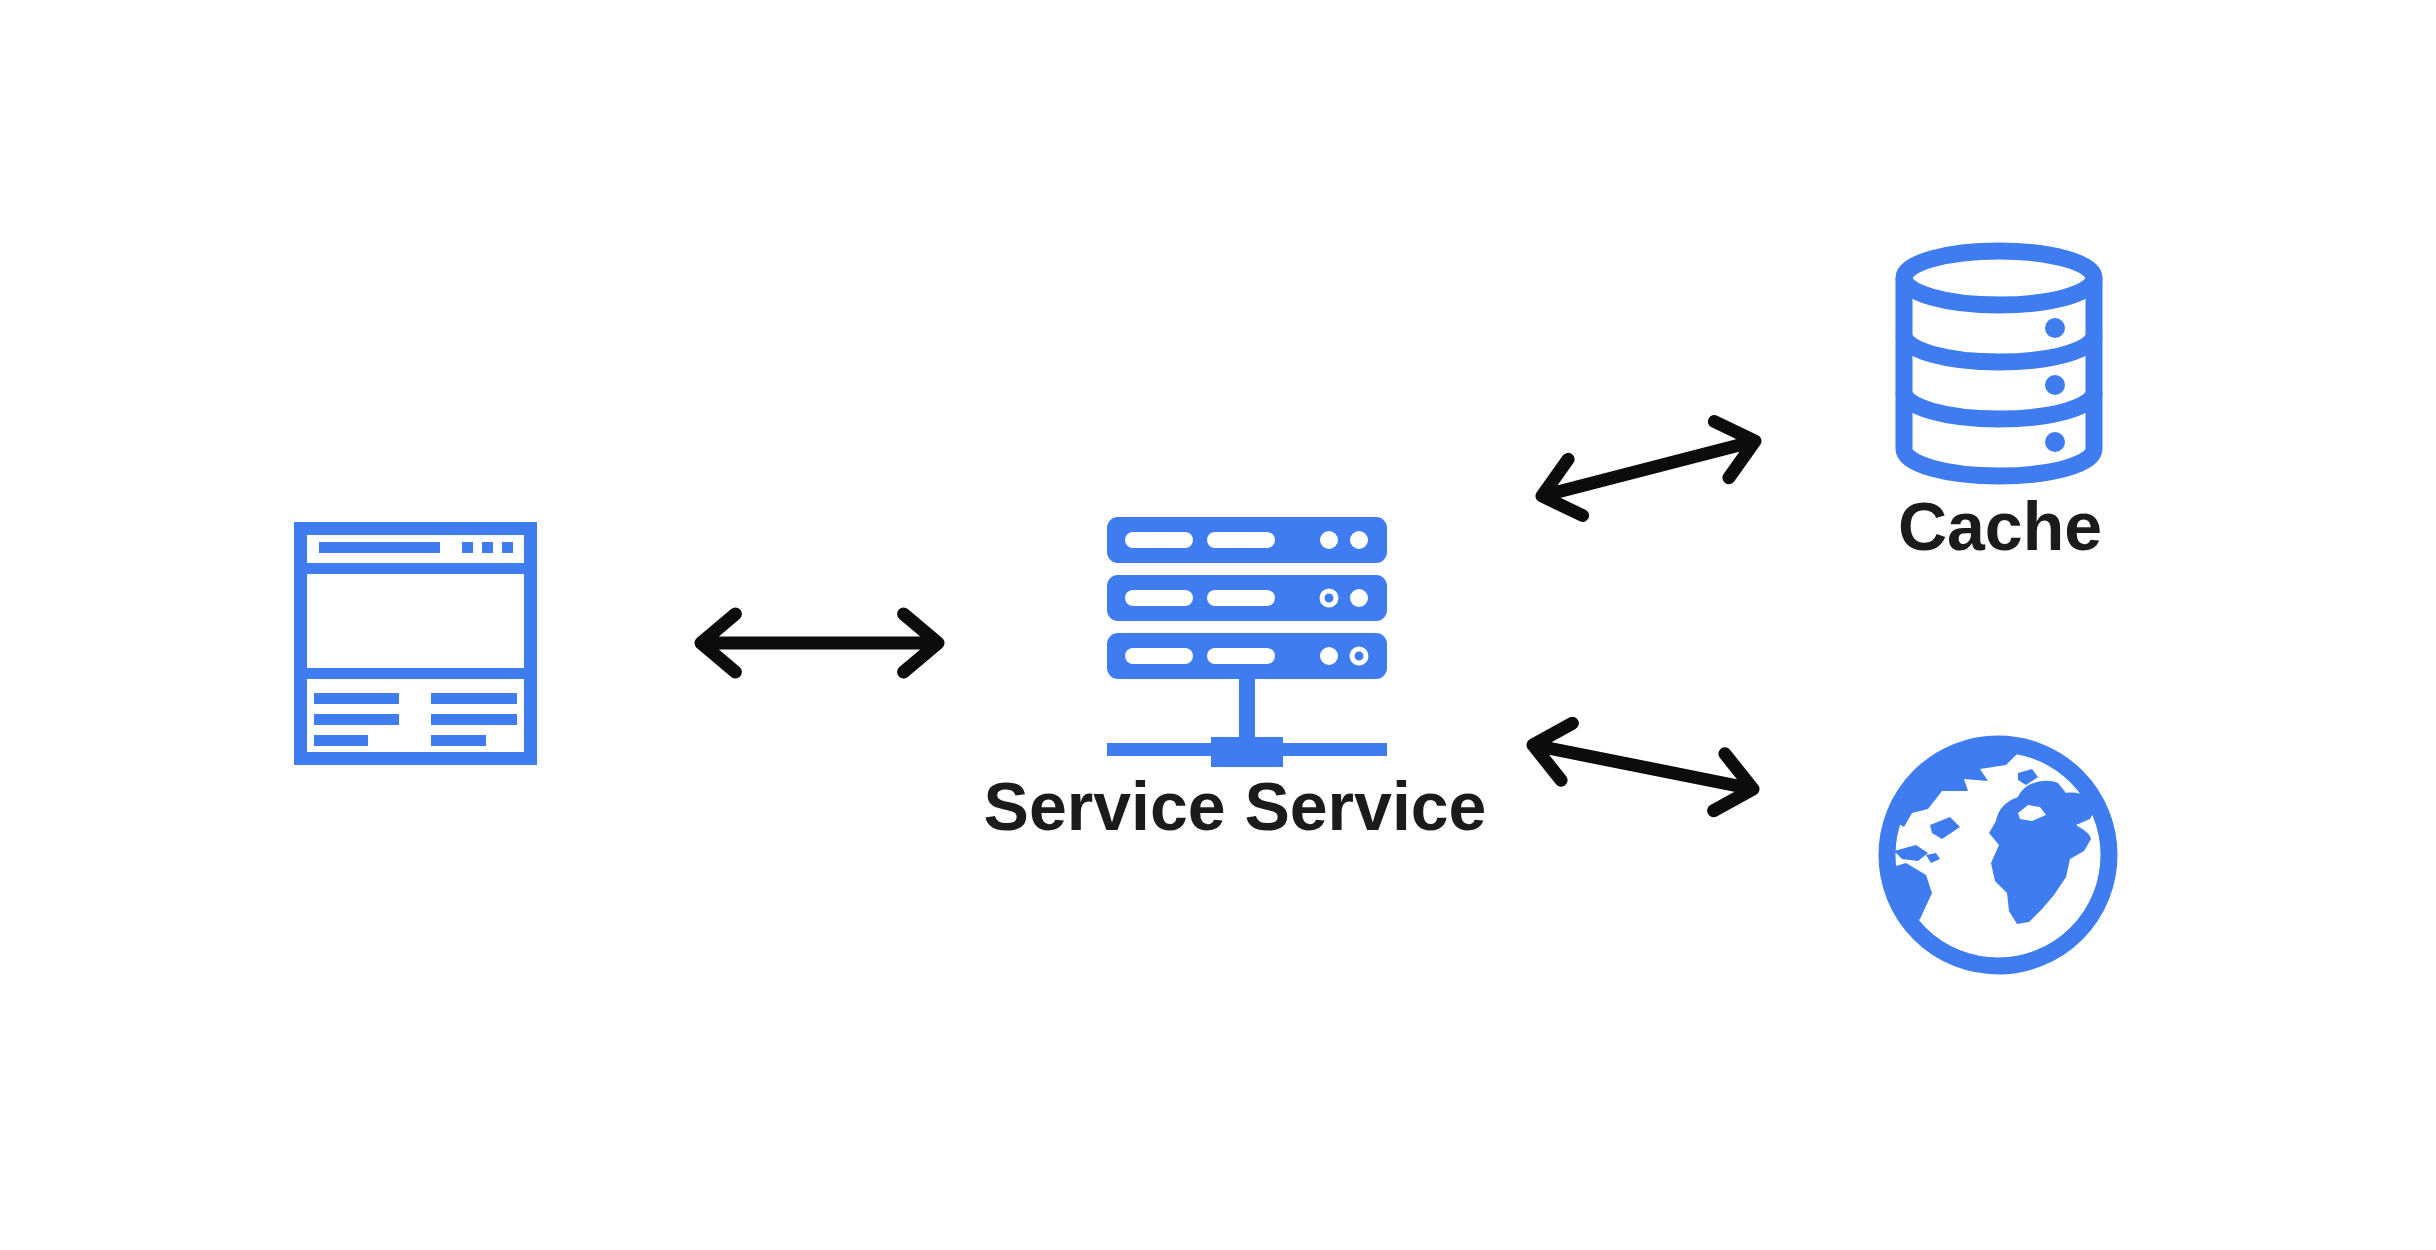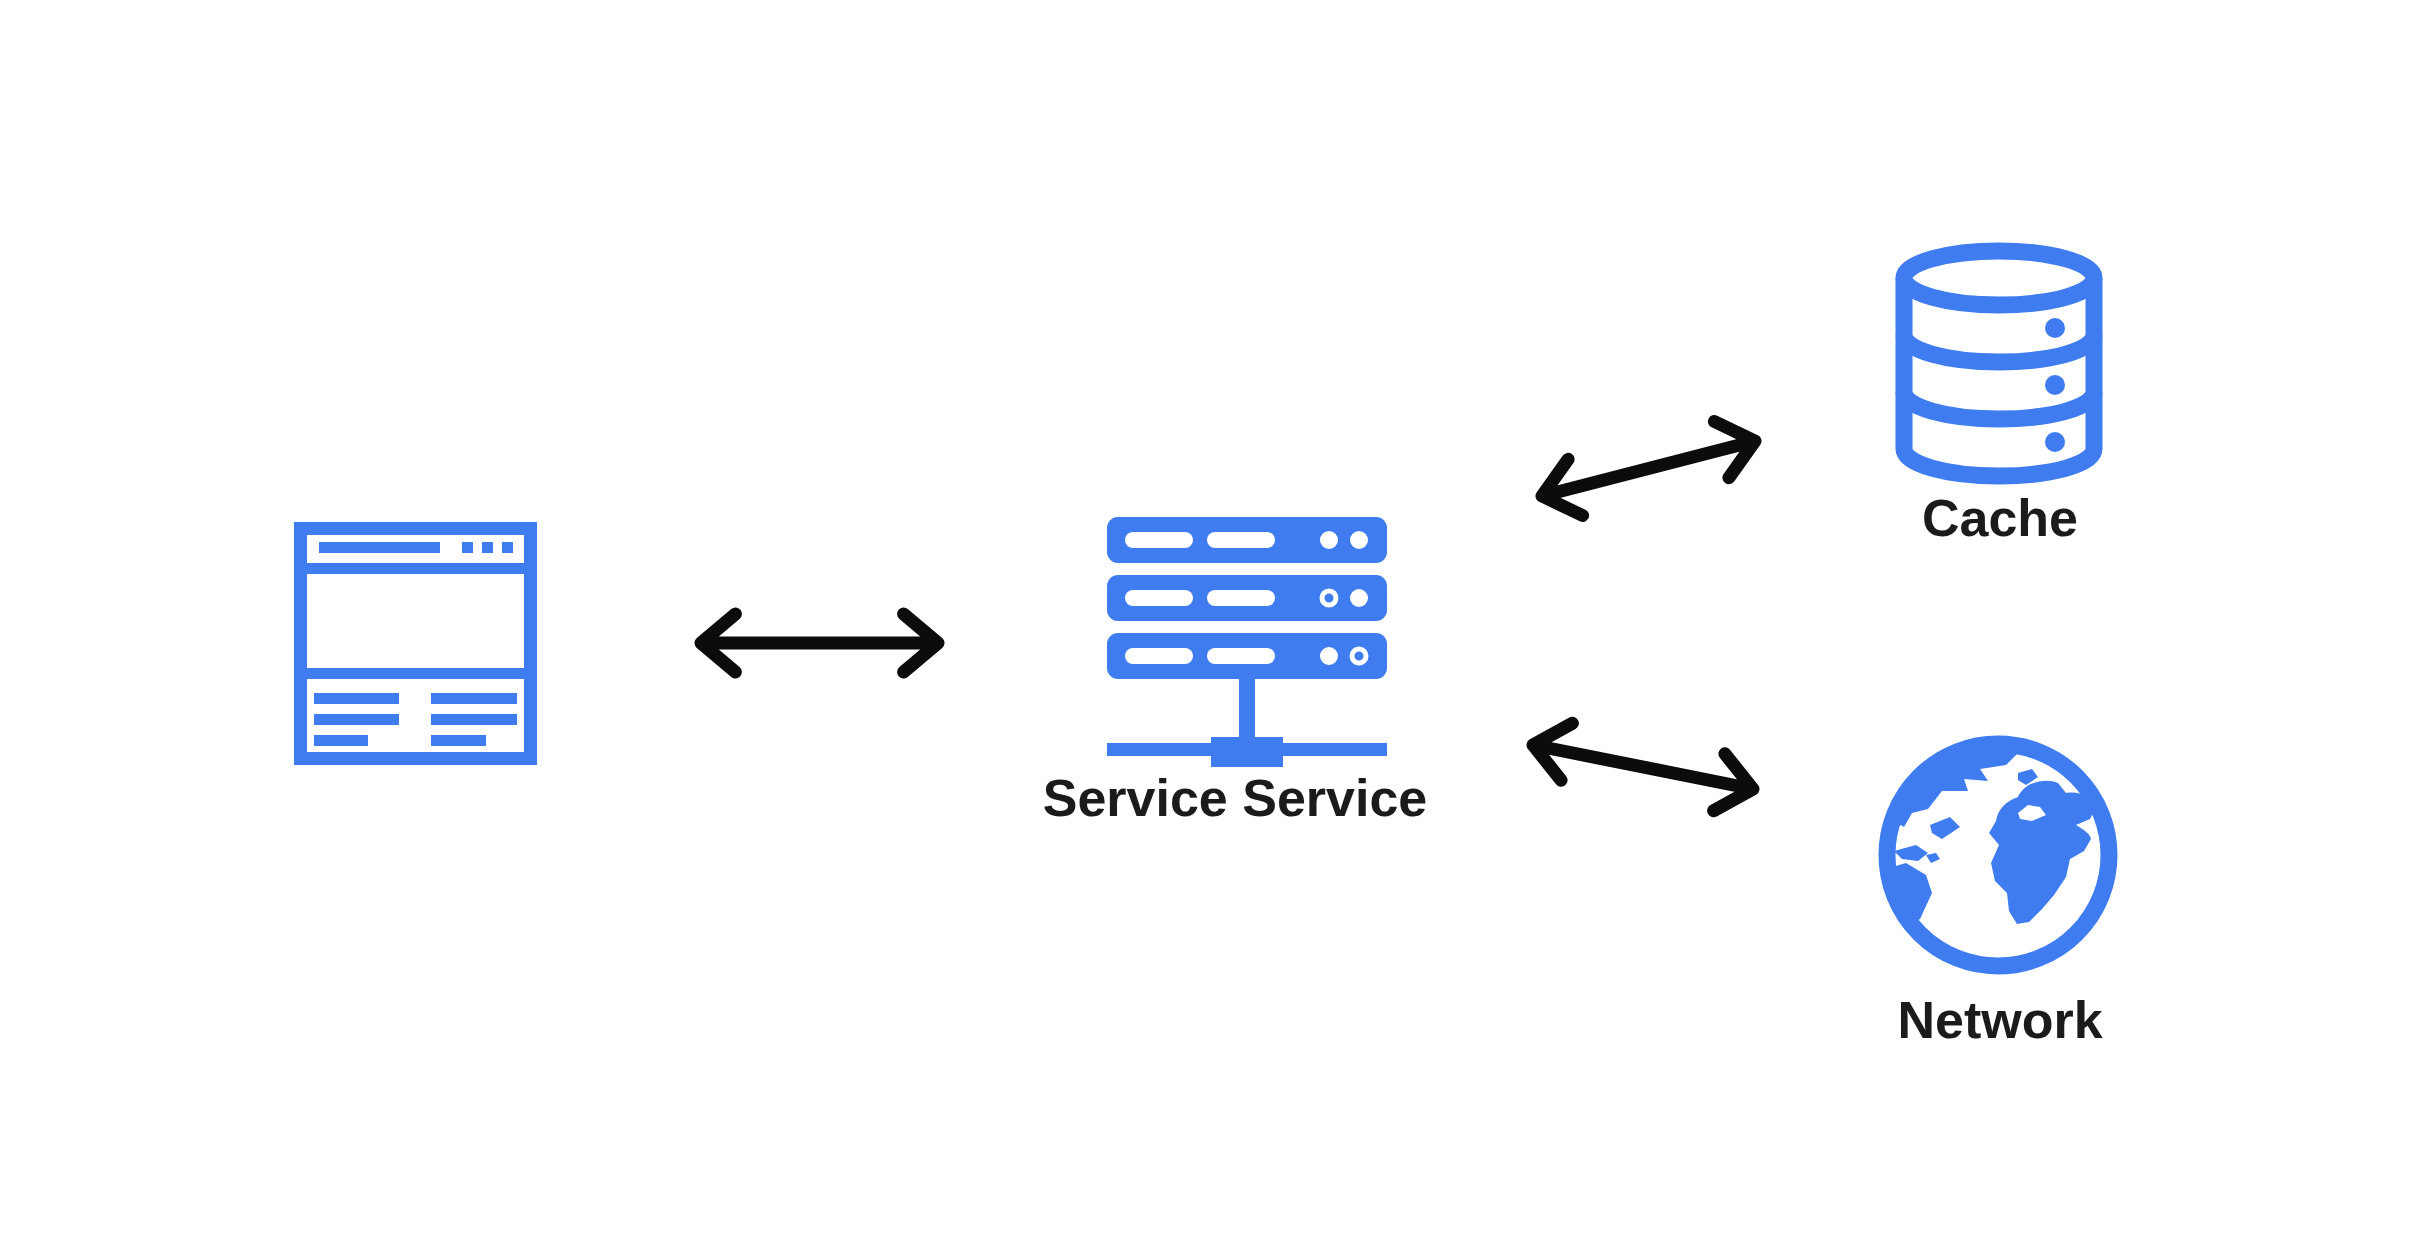--- a/index.html
+++ b/index.html
@@ -16,21 +16,21 @@
     height:1250px;
     background:var(--bg);
     overflow:hidden;
     font-family:"Liberation Sans", sans-serif;
   }
   .icon{position:absolute;color:var(--blue);}
   .icon svg{display:block;width:100%;height:100%;}
   .node-label{
     position:absolute;
     transform:translateX(-50%);
-    font-size:52px;
+    font-size:68px;
     font-weight:700;
     line-height:1;
     color:var(--text);
     white-space:nowrap;
     letter-spacing:0px;
   }
   #arrow-overlay{
     position:absolute;
     left:0;top:0;
     width:2436px;height:1250px;
@@ -162,15 +162,14 @@
 
         <path d="M150,88 l10,-8 12,2 6,8 -14,6 -12,-2 z" fill="#FFFFFF"></path>
 
         <path d="M10,146 L38,138 L58,150 L64,168 L52,194 L32,206 L16,182 Z"></path>
 
         <path d="M26,126 l22,-6 12,8 -10,8 -16,-2 z"></path>
         <path d="M58,130 l10,-2 4,6 -9,4 z"></path>
       </g>
     </svg>
   </div>
-  <div class="node-label" id="label-network">Network</div>
 
 </div>
 
 </body></html>

